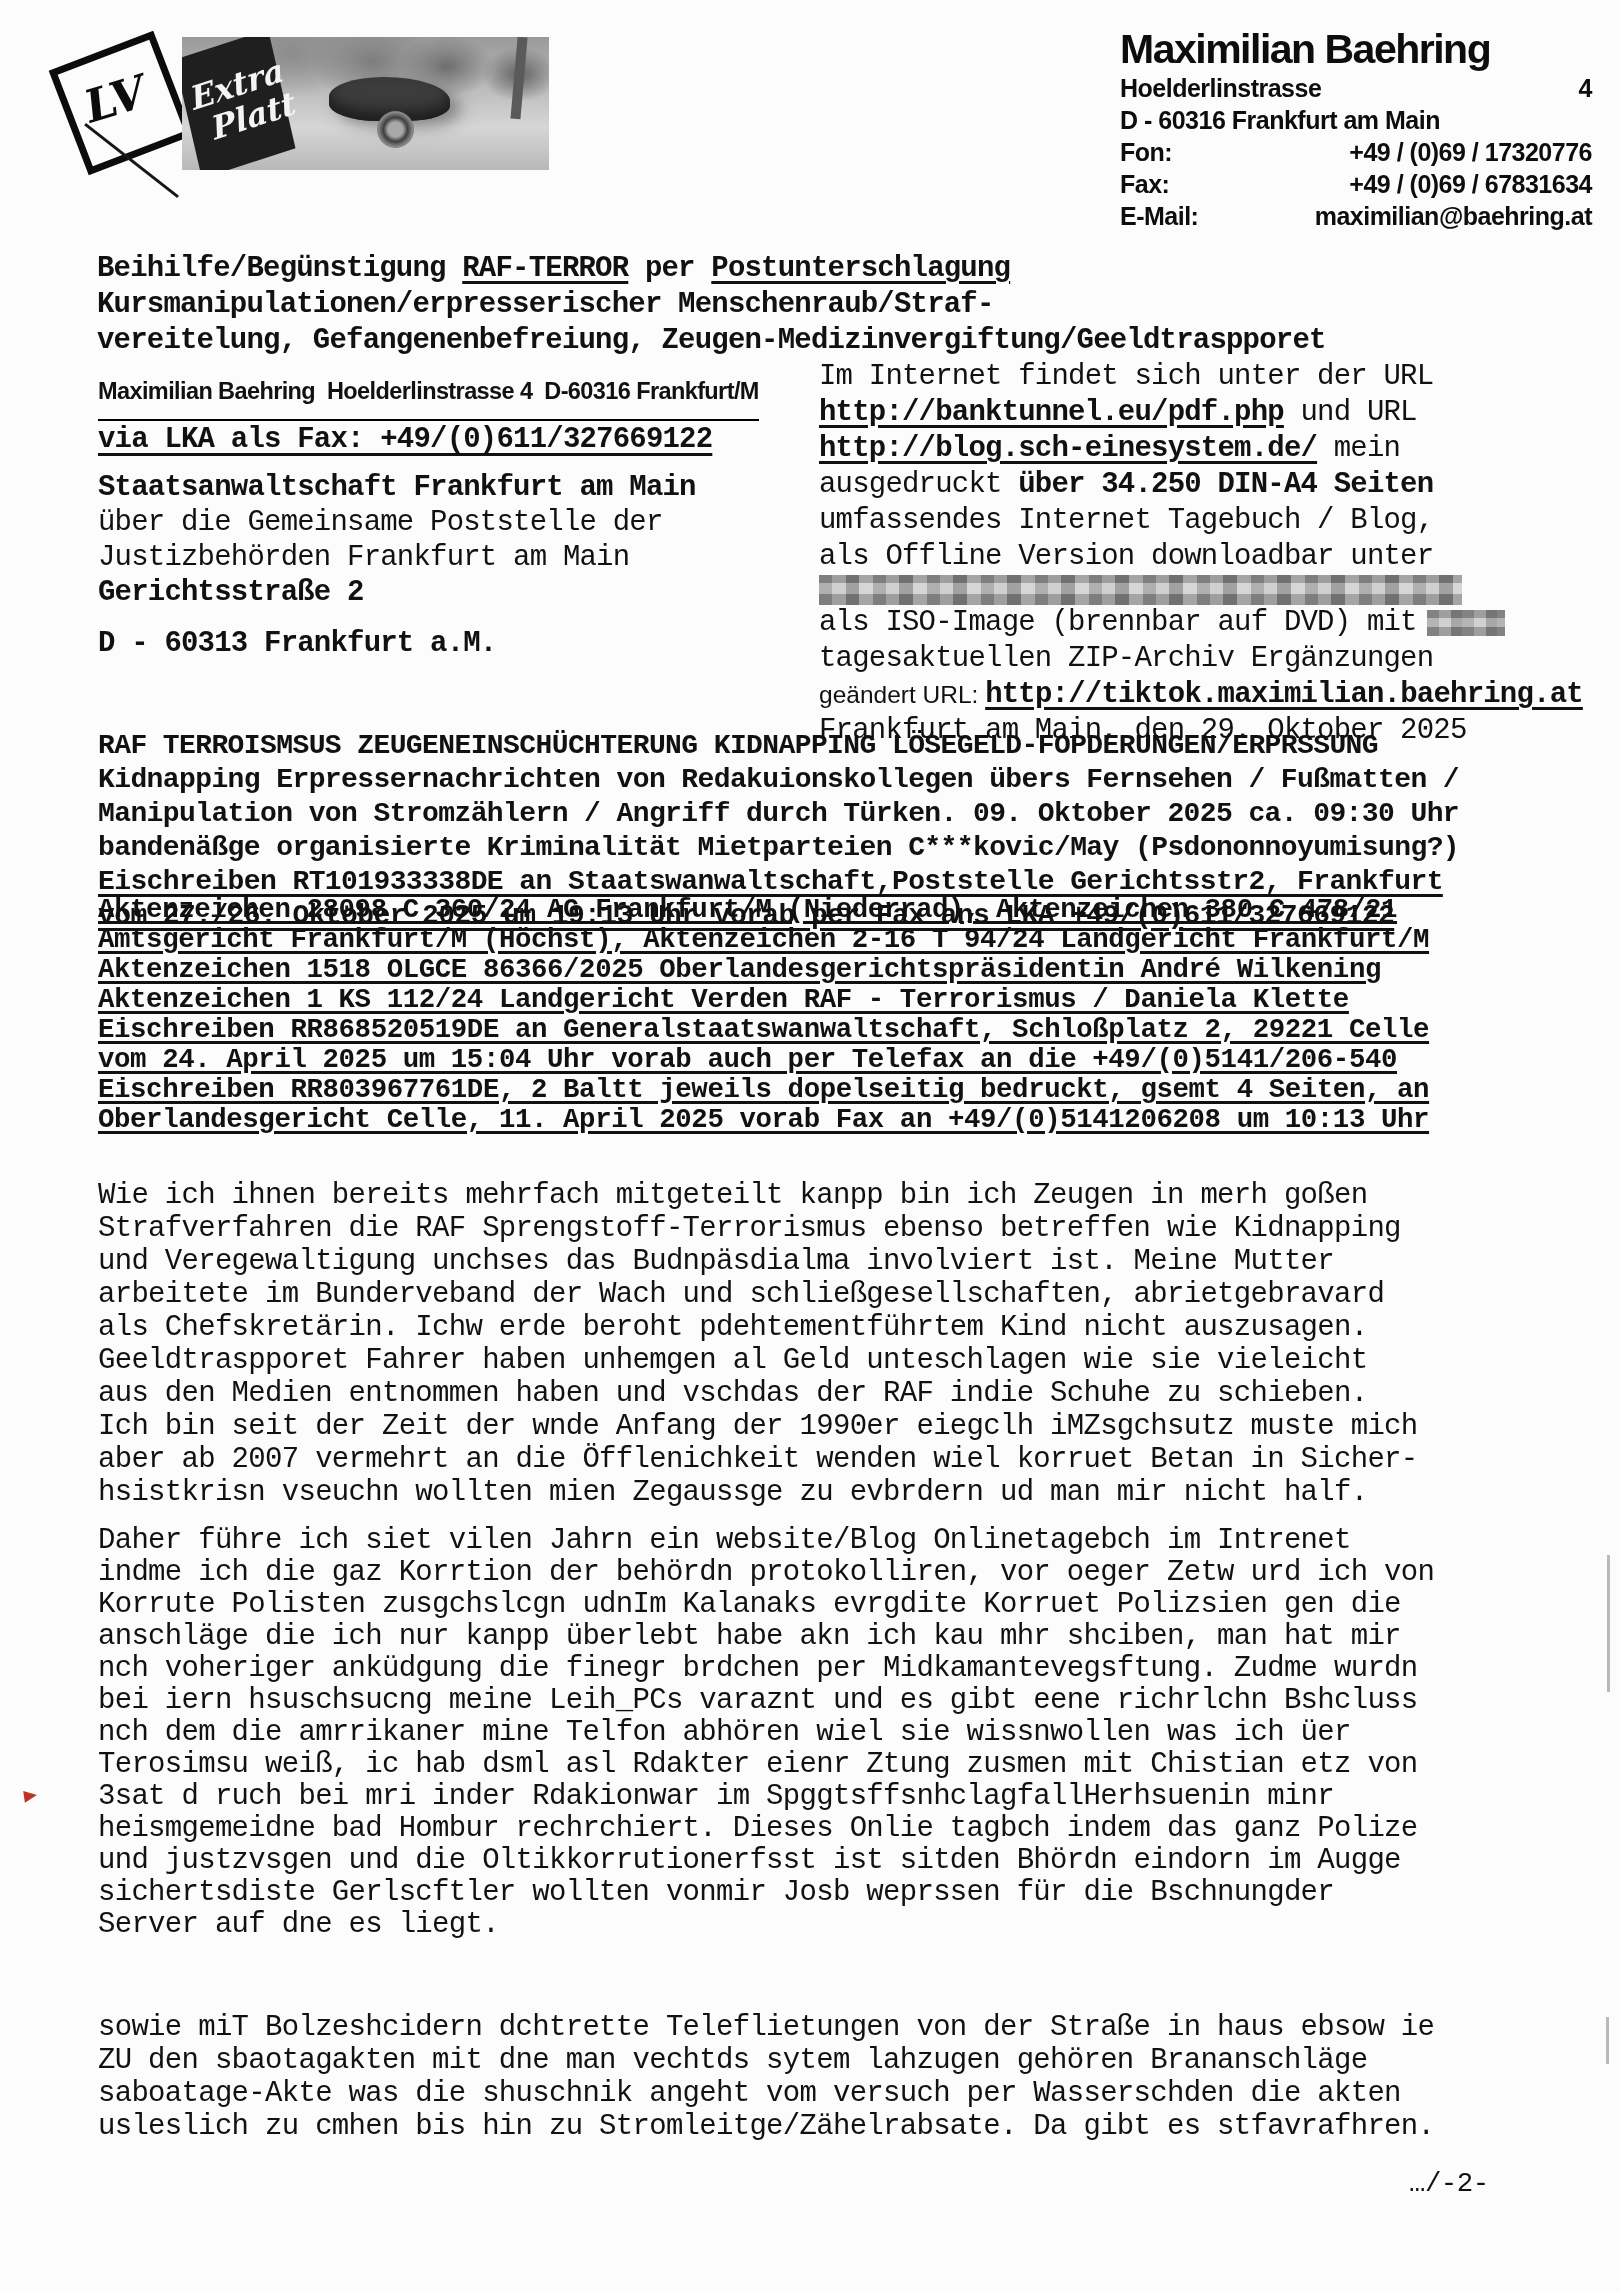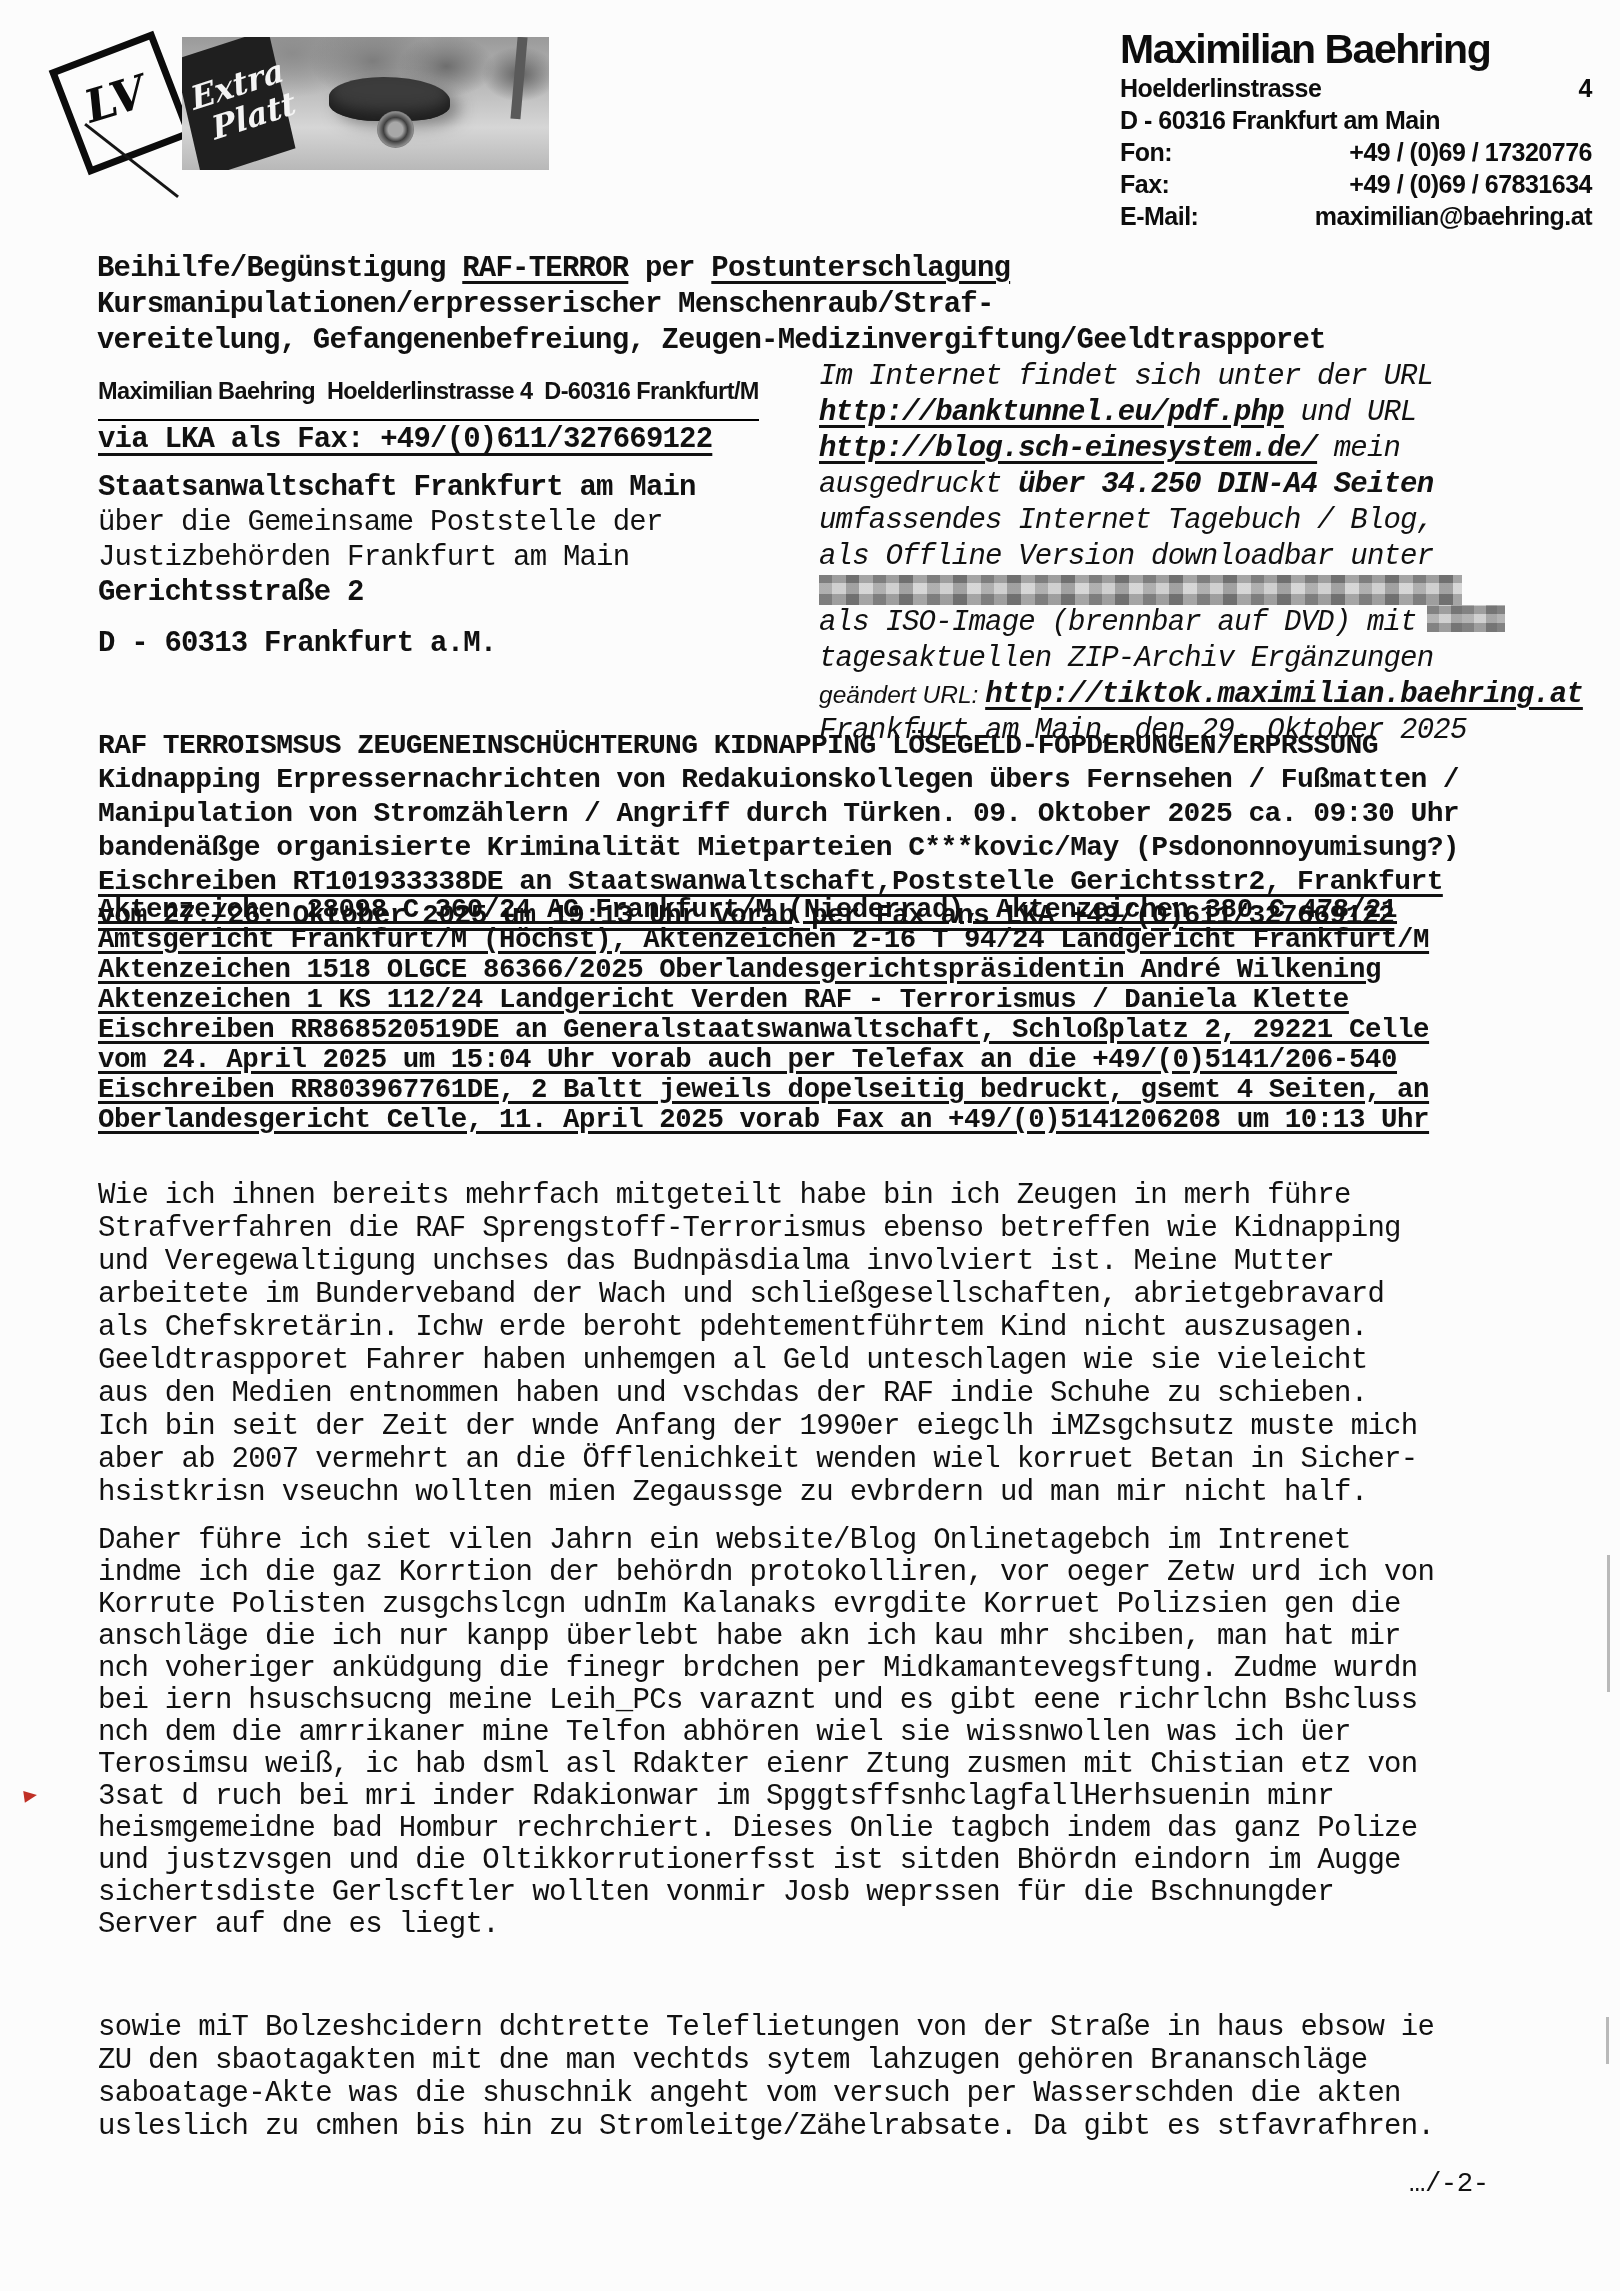--- a/index.html
+++ b/index.html
@@ -78,21 +78,21 @@
   .sender-line{position:absolute; left:98px; top:378px;
     font-family:"Liberation Sans", sans-serif; font-weight:bold; font-size:23.5px; letter-spacing:-0.6px;
     border-bottom:2.9px solid #000; padding-bottom:14px; white-space:pre;}
   .via-fax{position:absolute; left:98px; top:423px; font-weight:bold; font-size:29px; letter-spacing:-0.8px;
     text-decoration:underline; text-decoration-thickness:2.9px; text-underline-offset:5.9px; white-space:pre;}
   .recipient{position:absolute; left:98px; top:470px; font-size:29px; line-height:35px; letter-spacing:-0.8px;}
 
   
   .right-col{position:absolute; left:819px; top:359px; width:686px; font-size:29px;
     line-height:36px; letter-spacing:-0.8px;}
-  .right-col .line{display:flex; align-items:flex-start;font-style:italic;}
+  .right-col .line{display:flex; align-items:center;}
   .pxbar{display:inline-block; width:643px; height:30px;
     background:
       repeating-linear-gradient(0deg, rgba(105,105,105,.45) 0 10.8px, rgba(215,215,215,.45) 10.8px 21.6px),
       repeating-linear-gradient(90deg, #8f8f8f 0 12.7px, #cacaca 12.7px 26.5px, #767676 26.5px 40px, #d6d6d6 40px 54px);
   }
   .pxpatch{display:inline-block; width:82px; height:26.5px; margin-left:9.8px;
     background:
       repeating-linear-gradient(0deg, rgba(110,110,110,.5) 0 8.8px, rgba(210,210,210,.5) 8.8px 17.6px),
       repeating-linear-gradient(90deg, #969696 0 11.8px, #cfcfcf 11.8px 23.5px, #7d7d7d 23.5px 35px);
   }
@@ -205,21 +205,21 @@
       <div class="line">Amtsgericht Frankfurt/M (Höchst), Aktenzeichen 2-16 T 94/24 Landgericht Frankfurt/M</div>
       <div class="line">Aktenzeichen 1518 OLGCE 86366/2025 Oberlandesgerichtspräsidentin André Wilkening</div>
       <div class="line">Aktenzeichen 1 KS 112/24 Landgericht Verden RAF - Terrorismus / Daniela Klette</div>
       <div class="line">Eischreiben RR868520519DE an Generalstaatswanwaltschaft, Schloßplatz 2, 29221 Celle</div>
       <div class="line">vom 24. April 2025 um 15:04 Uhr vorab auch per Telefax an die +49/(0)5141/206-540</div>
       <div class="line">Eischreiben RR803967761DE, 2 Baltt jeweils dopelseitig bedruckt, gsemt 4 Seiten, an</div>
       <div class="line">Oberlandesgericht Celle, 11. April 2025 vorab Fax an +49/(0)5141206208 um 10:13 Uhr</div>
     </div>
 
   <div class="para p1">
-      <div class="line">Wie ich ihnen bereits mehrfach mitgeteilt habe bin ich Zeugen in merh führe</div>
+      <div class="line">Wie ich ihnen bereits mehrfach mitgeteilt kanpp bin ich Zeugen in merh goßen</div>
       <div class="line">Strafverfahren die RAF Sprengstoff-Terrorismus ebenso betreffen wie Kidnapping</div>
       <div class="line">und Veregewaltigung unchses das Budnpäsdialma involviert ist. Meine Mutter</div>
       <div class="line">arbeitete im Bunderveband der Wach und schließgesellschaften, abrietgebravard</div>
       <div class="line">als Chefskretärin. Ichw erde beroht pdehtementführtem Kind nicht auszusagen.</div>
       <div class="line">Geeldtraspporet Fahrer haben unhemgen al Geld unteschlagen wie sie vieleicht</div>
       <div class="line">aus den Medien entnommen haben und vschdas der RAF indie Schuhe zu schieben.</div>
       <div class="line">Ich bin seit der Zeit der wnde Anfang der 1990er eiegclh iMZsgchsutz muste mich</div>
       <div class="line">aber ab 2007 vermehrt an die Öfflenichkeit wenden wiel korruet Betan in Sicher-</div>
       <div class="line">hsistkrisn vseuchn wollten mien Zegaussge zu evbrdern ud man mir nicht half.</div>
     </div>

